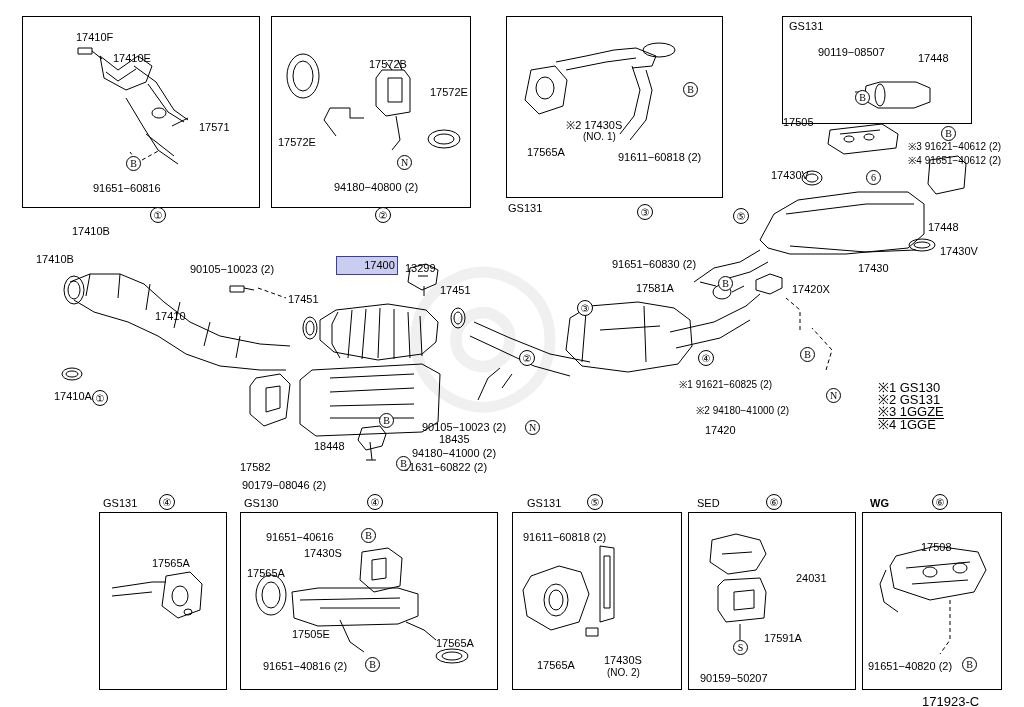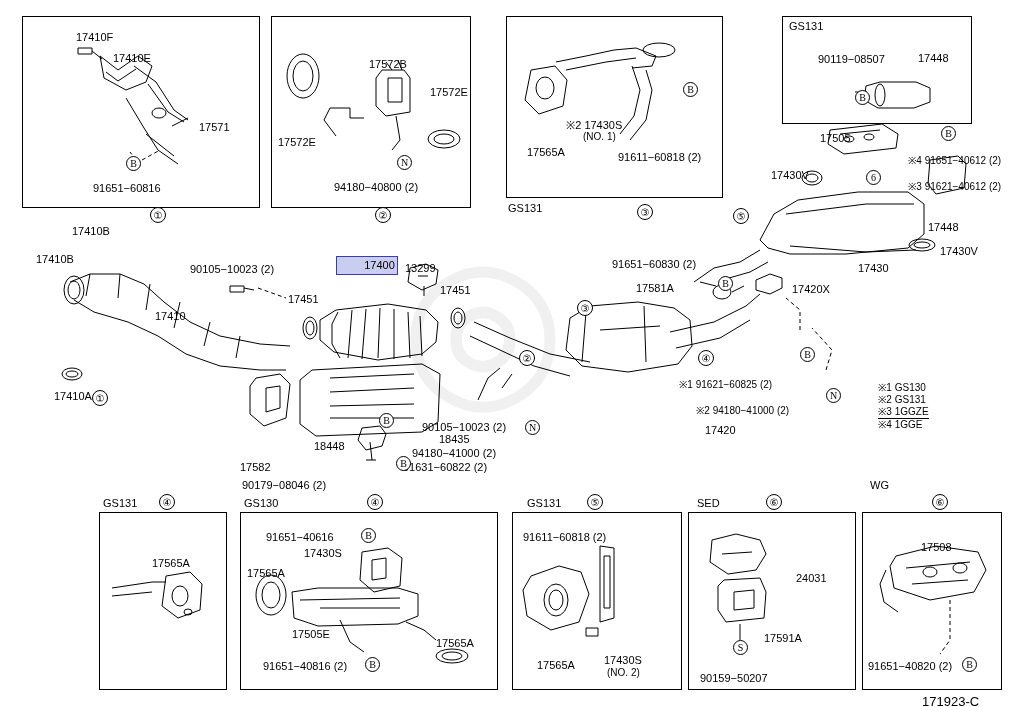--- a/index.html
+++ b/index.html
@@ -5,21 +5,21 @@
   html,body{margin:0;padding:0;background:#ffffff;}
   body{width:1024px;height:707px;font-family:"Liberation Sans",sans-serif;color:#000;position:relative;overflow:hidden;}
   #sheet{position:absolute;left:0;top:0;width:1024px;height:707px;}
   .box{position:absolute;border:1px solid #000;box-sizing:border-box;}
   .lbl{position:absolute;font-size:11px;line-height:12px;white-space:nowrap;letter-spacing:0px;}
   .lbl.sm{font-size:10px;}
   .circnum{position:absolute;width:16px;height:16px;border:1px solid #000;border-radius:50%;font-size:10px;line-height:15px;text-align:center;box-sizing:border-box;background:#fff;}
   .bolt{position:absolute;width:15px;height:15px;border:1px solid #000;border-radius:50%;font-size:10px;line-height:14px;text-align:center;box-sizing:border-box;background:#fff;font-family:"Liberation Serif",serif;}
   .hl{position:absolute;background:#c9cdf0;border:1px solid #3a3ab4;box-sizing:border-box;}
   .hl span{display:block;font-size:11px;line-height:17px;text-align:center;color:#000;margin-left:25px;}
-  .legendbox{position:absolute;font-size:10px;line-height:12px;}
+  .legendbox{position:absolute;font-size:13px;line-height:12px;}
   .legendbox .ul{border-top:1px solid #000;}
   svg{position:absolute;left:0;top:0;width:1024px;height:707px;pointer-events:none;}
   .wm{position:absolute;font-family:"Liberation Serif",serif;color:#f0f0f0;}
   .code{position:absolute;font-size:13px;}
 </style>
 </head>
 <body>
 
 <div id="sheet">
 
@@ -208,24 +208,24 @@
 
   <div class="lbl" style="left:508px;top:202px;">GS131</div>
   <div class="lbl" style="left:566px;top:119px;">※2 17430S</div>
   <div class="lbl sm" style="left:583px;top:131px;">(NO. 1)</div>
   <div class="lbl" style="left:527px;top:146px;">17565A</div>
   <div class="lbl" style="left:618px;top:151px;">91611−60818 (2)</div>
   <div class="bolt" style="left:683px;top:82px;">B</div>
   <div class="circnum" style="left:637px;top:204px;">③</div>
 
   <div class="lbl" style="left:789px;top:20px;">GS131</div>
-  <div class="lbl" style="left:818px;top:53px;">90119−08507</div>
+  <div class="lbl" style="left:818px;top:46px;">90119−08507</div>
   <div class="lbl" style="left:918px;top:52px;">17448</div>
-  <div class="lbl" style="left:783px;top:132px;margin-left:37px;">17505</div>
-  <div class="lbl sm" style="left:908px;top:141px;margin-top:40px;">※3 91621−40612 (2)</div>
+  <div class="lbl" style="left:783px;top:116px;">17505</div>
+  <div class="lbl sm" style="left:908px;top:141px;">※3 91621−40612 (2)</div>
   <div class="lbl sm" style="left:908px;top:155px;">※4 91651−40612 (2)</div>
   <div class="lbl" style="left:771px;top:169px;">17430V</div>
   <div class="lbl" style="left:928px;top:221px;">17448</div>
   <div class="lbl" style="left:858px;top:262px;">17430</div>
   <div class="lbl" style="left:940px;top:245px;">17430V</div>
   <div class="bolt" style="left:855px;top:90px;">B</div>
   <div class="bolt" style="left:941px;top:126px;">B</div>
   <div class="bolt" style="left:866px;top:170px;">6</div>
   <div class="circnum" style="left:733px;top:208px;">⑤</div>
 
@@ -296,21 +296,21 @@
   <div class="lbl sm" style="left:607px;top:667px;">(NO. 2)</div>
   <div class="lbl" style="left:537px;top:659px;">17565A</div>
 
   <div class="lbl" style="left:697px;top:497px;">SED</div>
   <div class="circnum" style="left:766px;top:494px;">⑥</div>
   <div class="lbl" style="left:796px;top:572px;">24031</div>
   <div class="lbl" style="left:764px;top:632px;">17591A</div>
   <div class="lbl" style="left:700px;top:672px;">90159−50207</div>
   <div class="bolt" style="left:733px;top:640px;">S</div>
 
-  <div class="lbl" style="left:870px;top:479px;">WG</div>
+  <div class="lbl" style="left:870px;top:497px;font-weight:bold;">WG</div>
   <div class="circnum" style="left:932px;top:494px;">⑥</div>
   <div class="lbl" style="left:921px;top:541px;">17508</div>
   <div class="lbl" style="left:868px;top:660px;">91651−40820 (2)</div>
   <div class="bolt" style="left:962px;top:657px;">B</div>
 
   <div class="code" style="left:922px;top:694px;">171923-C</div>
 
 </div>
 
 </body></html>

